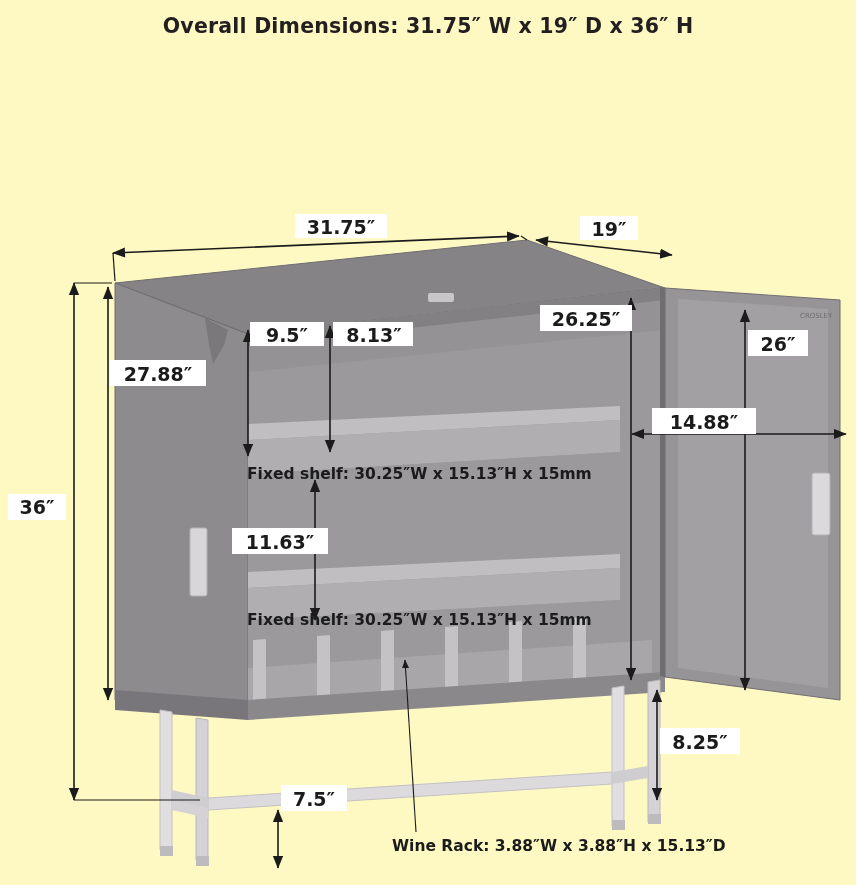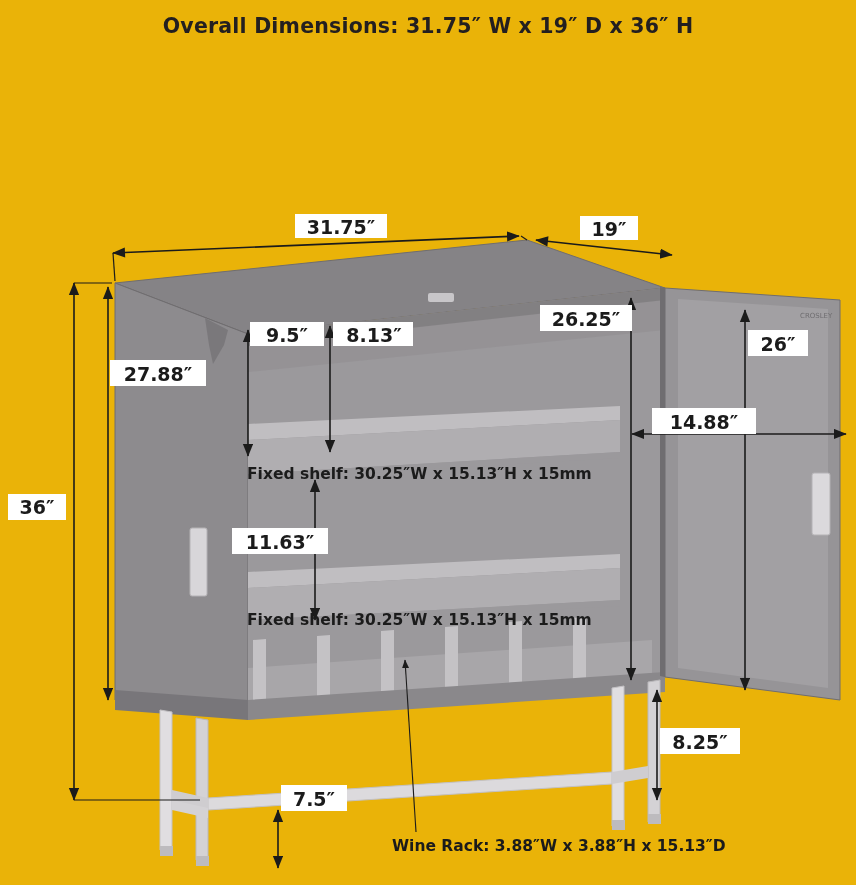--- a/index.html
+++ b/index.html
@@ -7,21 +7,21 @@
     padding: 0;
     background: #ffffff;
   }
   body {
     font-family: "DejaVu Sans", sans-serif;
   }
   #root {
     position: relative;
     width: 856px;
     height: 885px;
-    background: #eab308;
+    background: #fef9c3;
     overflow: hidden;
   }
   #title {
     position: absolute;
     top: 14px;
     left: 0;
     width: 856px;
     text-align: center;
     font-size: 20.5px;
     font-weight: 600;

